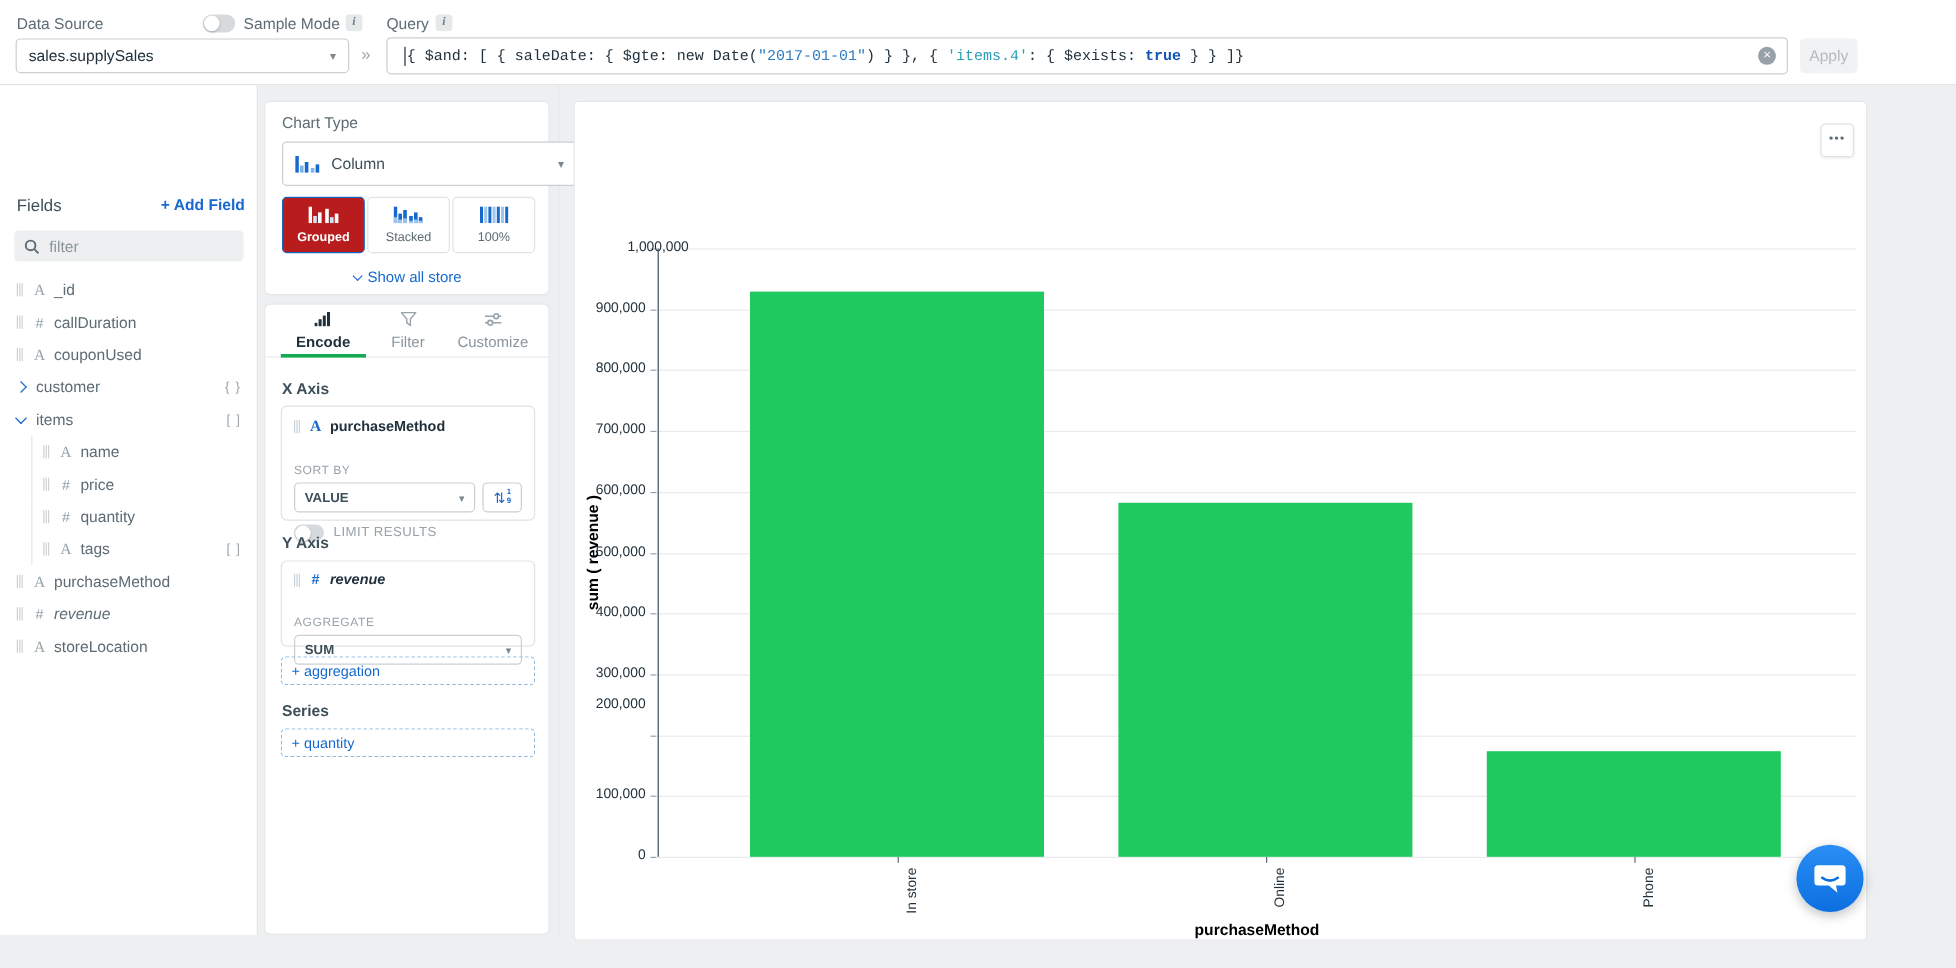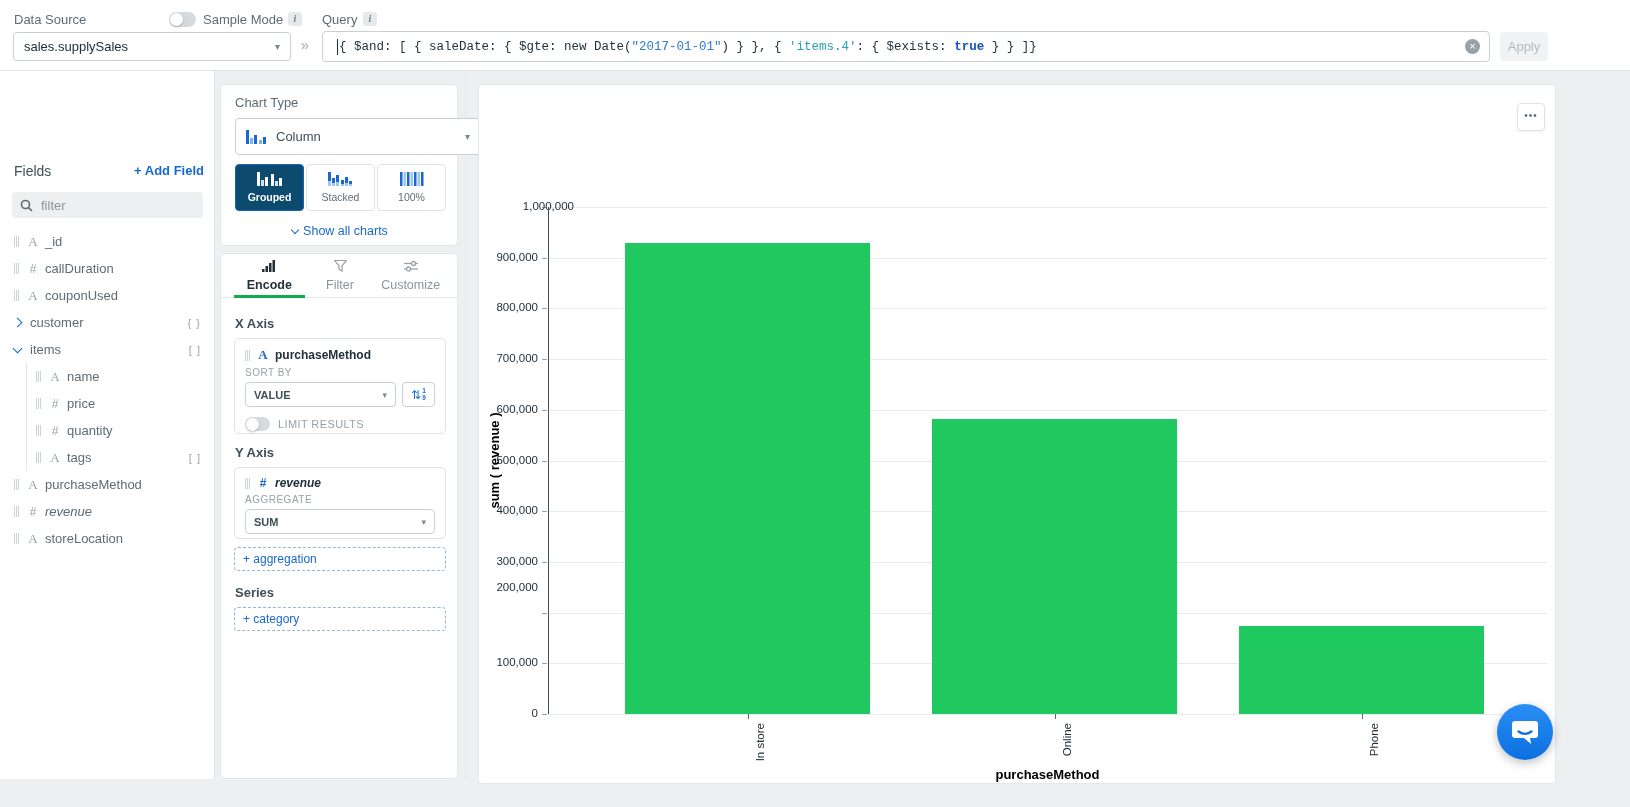--- a/index.html
+++ b/index.html
@@ -49,38 +49,38 @@
   
   #mid{position:absolute;left:215px;top:70px;width:251px;height:709px;border-right:1px solid #e6e9ea;box-sizing:border-box;}
   .card{position:absolute;background:#fff;border:1px solid #e5e8ea;border-radius:5px;box-sizing:border-box;}
   #card-charttype{left:5px;top:14px;width:238px;height:162px;}
   #ct-label{position:absolute;left:14px;top:10px;color:#5d6c74;font-size:13px;}
   #ct-select{left:14px;top:33px;width:246px;height:37px;}
   #ct-select .ct-name{margin-left:8px;color:#3d4f58;font-size:13px;}
   #variants{position:absolute;left:14px;top:79px;display:flex;gap:2px;}
   .vbtn{width:69px;height:47px;border:1px solid #dfe3e5;border-radius:4px;background:#fff;display:flex;flex-direction:column;align-items:center;justify-content:center;gap:3px;cursor:pointer;box-sizing:border-box;}
   .vbtn span{font-size:10.5px;color:#5d6c74;}
-  .vbtn.sel{background:#0c4a6e;border-color:#1565bd;}
+  .vbtn.sel{background:#b91c1c;border-color:#1565bd;}
   .vbtn.sel span{color:#fff;font-weight:bold;}
   #show-all{position:absolute;left:0;width:238px;top:139px;text-align:center;color:#1769cf;font-size:12.5px;cursor:pointer;}
   #show-all .chv{border-color:#1769cf;width:5px;height:5px;margin-right:5px;vertical-align:2px;}
 
   #card-encode{left:5px;top:183px;width:238px;height:526px;}
   #tabs{position:absolute;left:0;top:0;width:238px;height:44px;border-bottom:1px solid #e7e9eb;display:flex;padding:0 13px;box-sizing:border-box;}
   .tab{flex:1;display:flex;flex-direction:column;align-items:center;justify-content:center;gap:3px;cursor:pointer;position:relative;}
   .tab span{font-size:12.5px;color:#8a959c;}
   .tab.active span{color:#21313c;font-weight:bold;}
   .tab.active::after{content:"";position:absolute;left:0;right:0;bottom:-1px;height:3px;background:#13aa52;}
   .sec-label{position:absolute;left:14px;font-size:13px;font-weight:bold;color:#3d4f58;}
   .enc-card{position:absolute;left:13px;width:212px;border:1px solid #dfe3e5;border-radius:5px;background:#fff;box-sizing:border-box;padding:8px 10px;}
   .chip{display:flex;align-items:center;}
   .chip .ticon{width:14px;margin-right:5px;color:#1769cf;font-weight:bold;}
   .chip .cname{font-size:12px;font-weight:bold;color:#21313c;}
   .chip .cname.it{font-style:italic;}
-  .mini-label{font-size:10px;letter-spacing:.5px;color:#97a2a9;margin-top:4px;}
+  .mini-label{font-size:10px;letter-spacing:.5px;color:#97a2a9;margin-top:24px;}
   .mini-select{height:25px;border:1px solid #c9cfd3;border-radius:4px;display:flex;align-items:center;padding:0 8px;box-sizing:border-box;margin-top:4px;cursor:pointer;}
   .mini-select b{font-size:11px;color:#3d4f58;}
   .mini-select .caret{margin-left:auto;color:#7b8890;font-size:9px;}
   #sort-row{display:flex;gap:6px;margin-top:4px;}
   #sort-row .mini-select{flex:1;margin-top:0;}
   #sort-btn{width:33px;height:25px;border:1px solid #c9cfd3;border-radius:4px;display:flex;align-items:center;justify-content:center;color:#1769cf;cursor:pointer;box-sizing:border-box;}
   #sort-btn .nums{display:flex;flex-direction:column;font-size:6.5px;line-height:6.5px;font-weight:bold;margin-left:1px;}
   #limit-row{display:flex;align-items:center;margin-top:10px;}
   #limit-row .toggle{position:relative;width:25px;height:14px;}
   #limit-row span{margin-left:8px;font-size:11px;color:#97a2a9;letter-spacing:.4px;}
@@ -297,21 +297,21 @@
                 <rect x="3.5" y="0" width="2.5" height="14" fill="#9fc6ec"></rect>
                 <rect x="7" y="0" width="2.5" height="14" fill="#1769cf"></rect>
                 <rect x="10.5" y="0" width="2.5" height="14" fill="#9fc6ec"></rect>
                 <rect x="14" y="0" width="2.5" height="14" fill="#1769cf"></rect>
                 <rect x="17.5" y="0" width="2.5" height="14" fill="#9fc6ec"></rect>
                 <rect x="21" y="0" width="2.5" height="14" fill="#1769cf"></rect>
               </svg></span>
             <span>100%</span>
           </div>
         </div>
-      <div id="show-all"><i class="chv down"></i><span>Show all charts</span></div>
+      <div id="show-all"><i class="chv down"></i><span>Show all store</span></div>
     </div>
 
     <div class="card" id="card-encode">
       <div id="tabs">
           <div class="tab active">
             <i><svg width="14" height="12" viewBox="0 0 14 12">
                 <rect x="0" y="9" width="2.5" height="3" fill="#21313c"></rect>
                 <rect x="3.5" y="6" width="2.5" height="6" fill="#21313c"></rect>
                 <rect x="7" y="3" width="2.5" height="9" fill="#21313c"></rect>
                 <rect x="10.5" y="0" width="2.5" height="12" fill="#21313c"></rect>
@@ -381,21 +381,21 @@
         </div>
         <div class="mini-label">AGGREGATE</div>
         <div class="mini-select">
             <b>SUM</b>
             <span class="caret">▾</span>
           </div>
       </div>
 
       <div class="dashed-btn" style="top:293px;">+ aggregation</div>
       <span class="sec-label" style="top:331px;">Series</span>
-      <div class="dashed-btn" style="top:353px;">+ category</div>
+      <div class="dashed-btn" style="top:353px;">+ quantity</div>
     </div>
   </div>
 
   <div id="chart-card">
     <div id="menu-btn">•••</div>
     <div id="plot">
         <div class="gridline" style="left: 69px; width: 999px; top: 629px;"></div>
         <div class="ytick" style="left: 63px; top: 629px;"></div>
         <div class="ylabel" style="left: 0px; top: 622px;">0</div>
         <div class="gridline" style="left: 69px; width: 999px; top: 578.3px;"></div>

